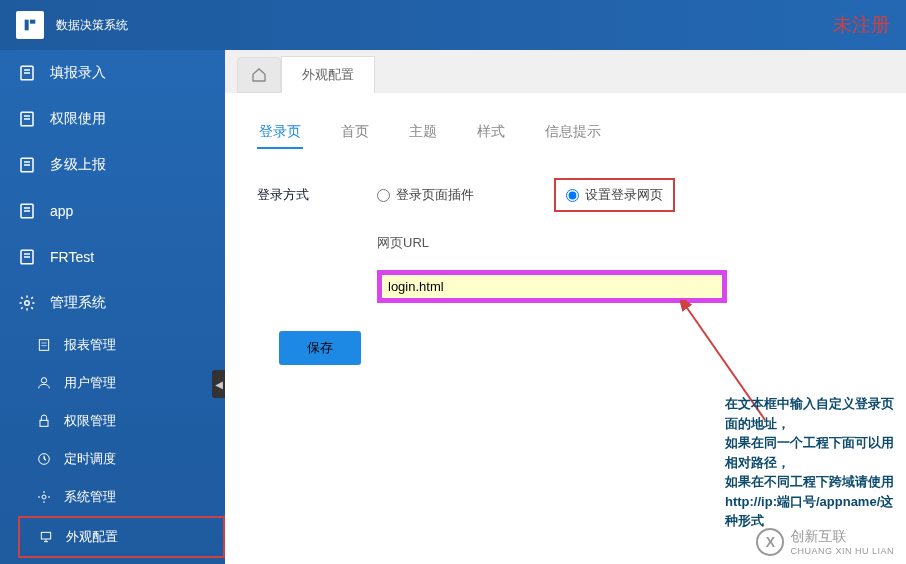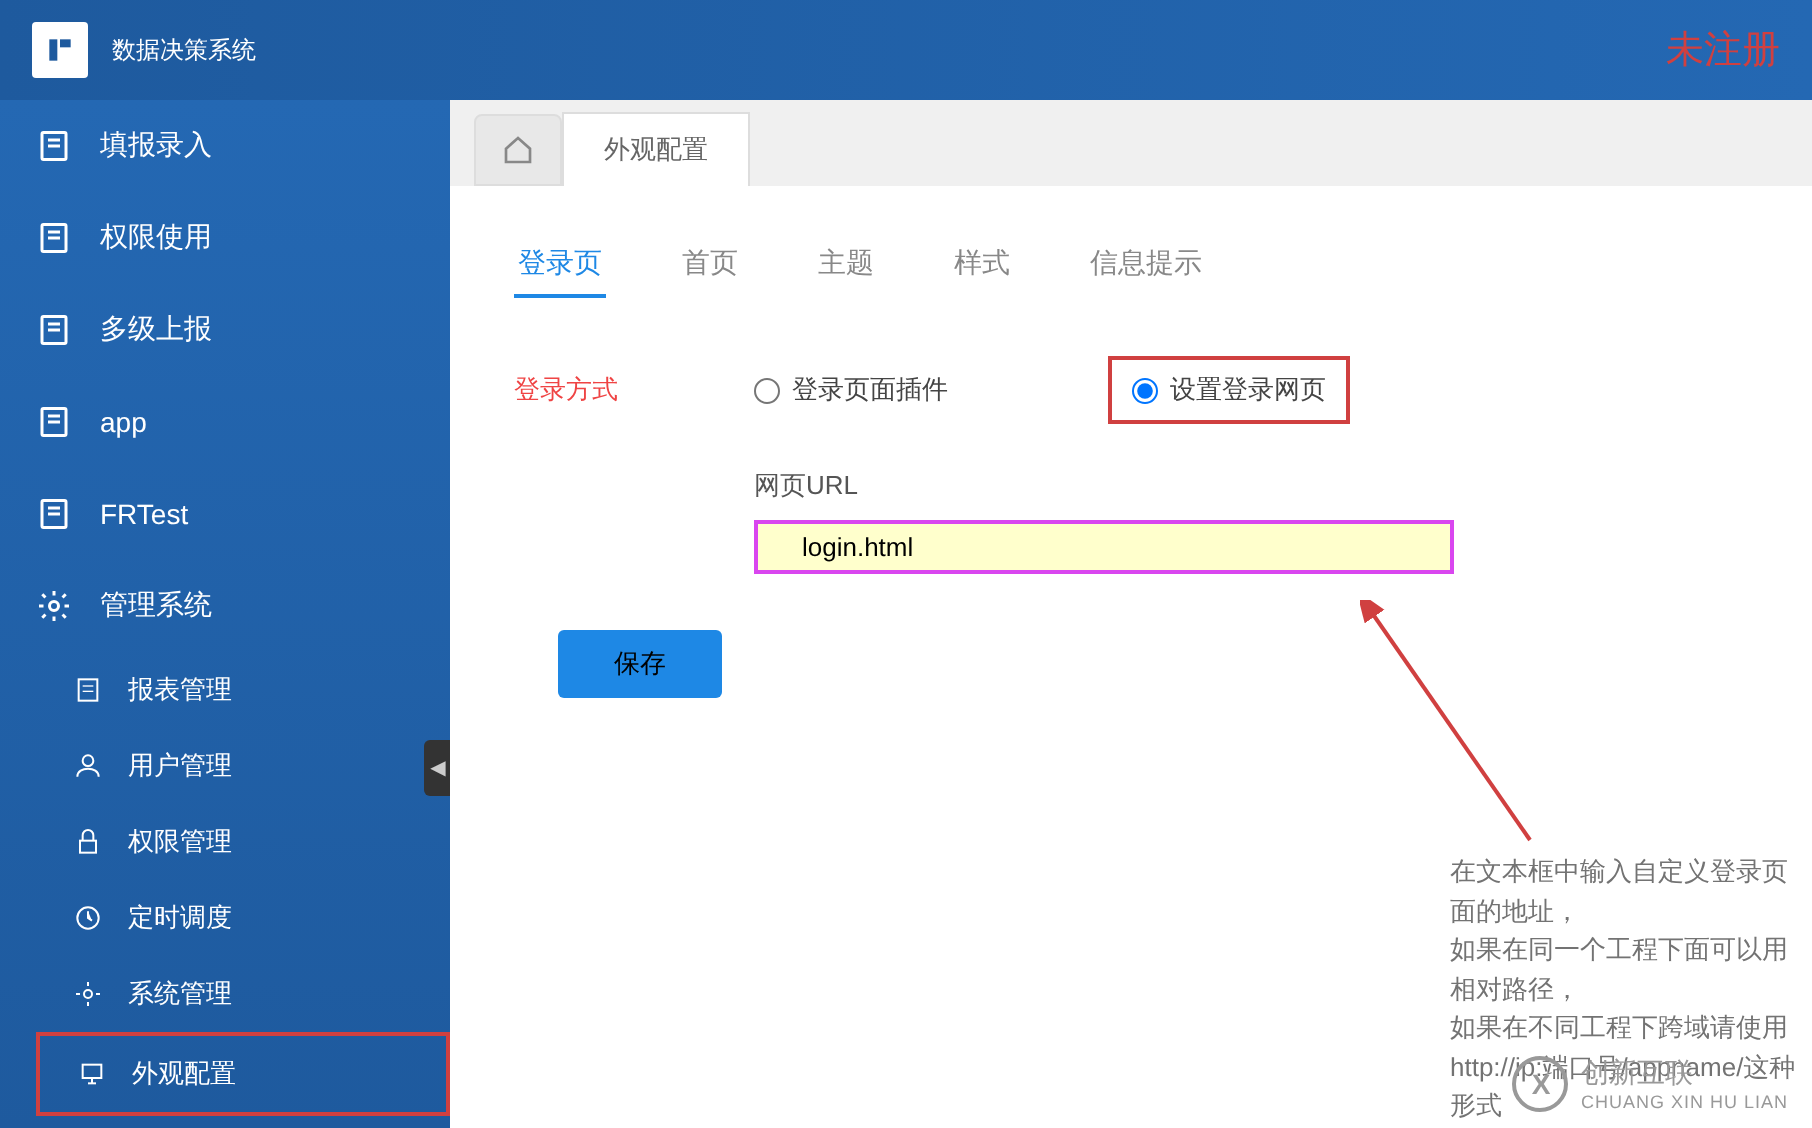--- a/index.html
+++ b/index.html
@@ -25,34 +25,34 @@
     .breadcrumb { display: flex; align-items: center; background: #f0f0f0; }
     .breadcrumb-home { width: 44px; height: 36px; background: #e8e8e8; border: 1px solid #ddd; border-radius: 4px 4px 0 0; display: flex; align-items: center; justify-content: center; margin: 6px 0 0 12px; }
     .breadcrumb-tab { background: white; border: 1px solid #ddd; border-bottom: none; padding: 9px 20px; font-size: 13px; color: #666; margin-top: 6px; }
     
     .content { padding: 24px 32px; }
     .tabs { display: flex; gap: 36px; border-bottom: 1px solid transparent; margin-bottom: 28px; }
     .tab { padding: 6px 2px; font-size: 14px; color: #888; cursor: pointer; text-align: center; }
     .tab.active { color: #1e88e5; border-bottom: 2px solid #1e88e5; }
     
     .form-row { display: flex; align-items: center; margin-bottom: 22px; }
-    .form-label { width: 120px; font-size: 13px; color: #ef4444; }
+    .form-label { width: 120px; font-size: 13px; color: #0f172a; }
     .radio-group { display: flex; gap: 80px; }
     .radio-option { display: flex; align-items: center; font-size: 13px; color: #444; }
     .radio-option input { margin-right: 6px; }
     .radio-highlight { border: 2px solid #d04040; padding: 6px 10px; }
     
     .url-section { margin-left: 120px; margin-bottom: 28px; }
-    .url-label { font-size: 13px; color: #555; margin-bottom: 8px; }
-    .url-input { width: 350px; padding: 4px 22px; border: 2px solid #d946ef; font-size: 13px; background: #ffffcc; }
+    .url-label { font-size: 13px; color: #555; margin-bottom: 18px; }
+    .url-input { width: 350px; padding: 4px 6px; border: 5px solid #d946ef; font-size: 13px; background: #ffffcc; }
     
     .save-btn { margin-left: 22px; background: #1e88e5; color: #000000; border: none; padding: 8px 28px; font-size: 13px; border-radius: 3px; cursor: pointer; }
     
     .annotation-arrow { position: absolute; top: 250px; left: 455px; pointer-events: none; }
-    .annotation-text { position: absolute; top: 376px; left: 500px; color: #737373; font-size: 13px; line-height: 1.5; }
+    .annotation-text { position: absolute; top: 344px; left: 500px; color: #0c4a6e; font-size: 13px; line-height: 1.5; font-weight: bold; }
     
     .watermark { position: absolute; bottom: 8px; right: 12px; display: flex; align-items: center; gap: 6px; color: #999; font-size: 14px; }
     .watermark-icon { width: 28px; height: 28px; border: 2px solid #999; border-radius: 50%; display: flex; align-items: center; justify-content: center; font-weight: bold; }
     .watermark-sub { font-size: 9px; letter-spacing: 0.5px; }
   </style>
 </head>
 <body>
 
 <div class="header">
   <div class="header-logo">

